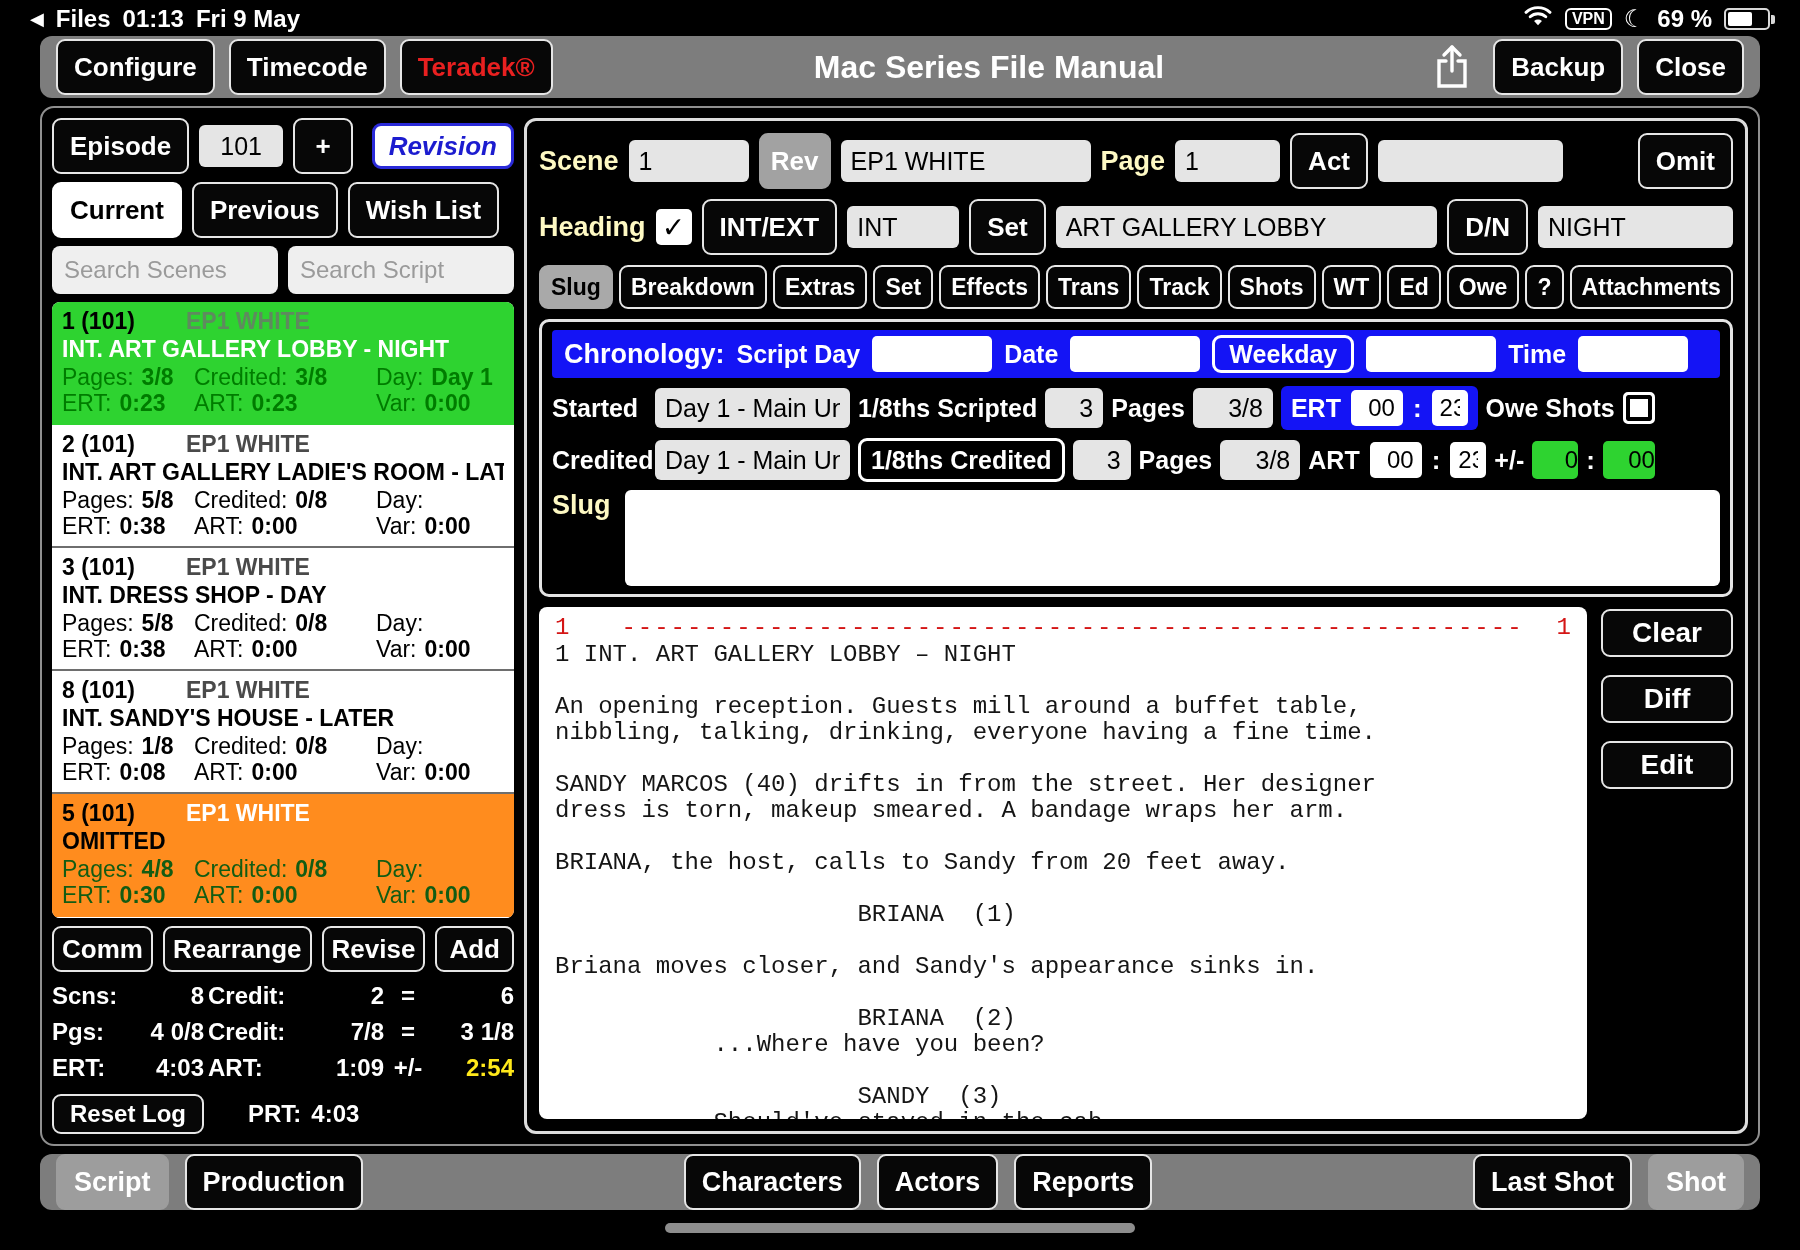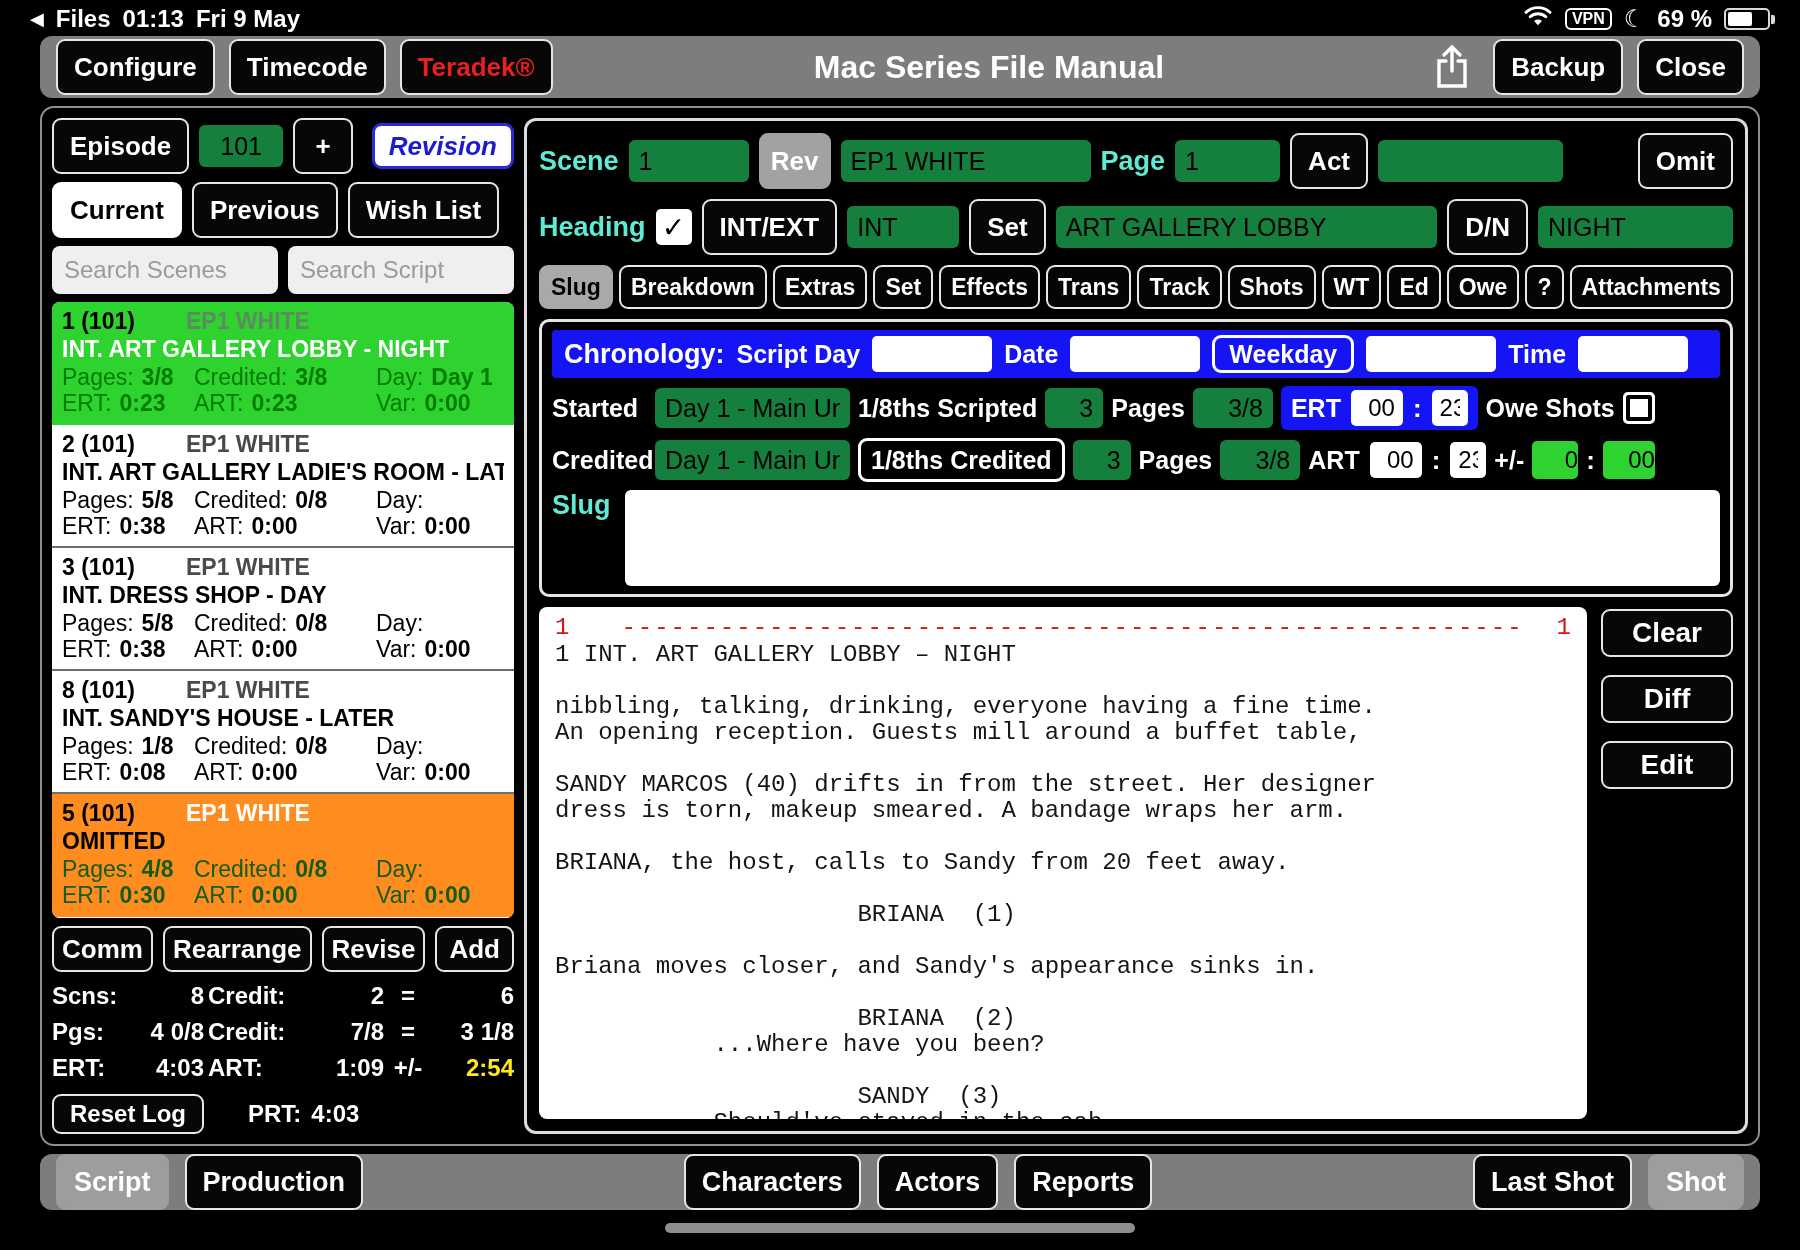--- a/index.html
+++ b/index.html
@@ -20,21 +20,21 @@
                    background:#d8d8d8; border-radius:0 2px 2px 0; }
 
   
   .btn { background:#070707; color:#fff; border:2px solid #e6e6e6; border-radius:9px;
          font-weight:bold; font-size:26px; height:56px; display:flex; align-items:center;
          justify-content:center; padding:0 16px; white-space:nowrap; cursor:default; }
   .btn.red-text { color:#e82020; }
   .btn.gray-solid { background:#a2a2a2; border-color:#a2a2a2; }
   .btn.selected-white { background:#fff; color:#000; border-color:#fff; }
   .btn.ghost-gray { background:#9d9d9d; border-color:#9d9d9d; }
-  .field { background:#15803d; color:#000; border:none; border-radius:6px; height:42px;
+  .field { background:#e5e5e5; color:#000; border:none; border-radius:6px; height:42px;
            font-size:25px; padding:0 10px; font-family:inherit; }
   .field-sm { background:#fff; color:#000; border:none; border-radius:5px; height:36px;
               font-size:24px; padding:0 8px; font-family:inherit; }
   .ta-r { text-align:right; }
   .ta-c { text-align:center; }
   .w48{width:46px}.w52{width:52px}.w54{width:36px}.w58{width:58px}.w60{width:60px}
   .w72{width:72px}.w80{width:80px}.w84{width:84px}.w105{width:105px}.w110{width:110px}
   .w112{width:112px}.w120{width:120px}.w130{width:130px}.w185{width:185px}.w195{width:195px}.w250{width:250px}
   .flex1 { flex:1; min-width:0; }
 
@@ -86,21 +86,21 @@
   .t-op { text-align:center; }
   .t-yellow { color:#ffe81a; }
   .reset-row { display:flex; align-items:center; gap:10px; margin-top:4px; color:#fff;
                font-weight:bold; font-size:24px; }
   .reset-row .btn { height:40px; font-size:24px; }
   .prt-label { margin-left:34px; }
 
   
   .right-panel { flex:1; min-width:0; border:3px solid #dcdcdc; border-radius:12px;
                  padding:12px; display:flex; flex-direction:column; gap:10px; }
-  .r-label { color:#5eead4; font-weight:bold; font-size:27px; white-space:nowrap; }
+  .r-label { color:#fef9c3; font-weight:bold; font-size:27px; white-space:nowrap; }
   .hrow { display:flex; align-items:center; gap:10px; }
   .ml-auto { margin-left:auto; }
   .check-white { width:36px; height:36px; background:#fff; border-radius:5px; color:#000;
                  font-size:28px; font-weight:bold; display:flex; align-items:center;
                  justify-content:center; }
 
   .tabs-row { display:flex; gap:6px; }
   .tab { flex:1 1 auto; height:44px; display:flex; align-items:center; justify-content:center;
          padding:0 10px; border:2px solid #e8e8e8; border-radius:9px; background:#050505;
          color:#fff; font-weight:bold; font-size:23px; white-space:nowrap; }
@@ -552,22 +552,22 @@
     <div class="script-row">
       <div class="script-box">
         <div class="ruler">
           <span>1</span>
           <span class="dash">--------------------------------------------------------------------------------------------------------------------------------------------</span>
           <span>1</span>
         </div>
         <div class="script-lines">
             <div class="sl-heading">1 INT. ART GALLERY LOBBY – NIGHT</div>
             <div class="sl-blank">&nbsp;</div>
+            <div class="sl-action">An opening reception. Guests mill around a buffet table,</div>
             <div class="sl-action">nibbling, talking, drinking, everyone having a fine time.</div>
-            <div class="sl-action">An opening reception. Guests mill around a buffet table,</div>
             <div class="sl-blank">&nbsp;</div>
             <div class="sl-action">SANDY MARCOS (40) drifts in from the street. Her designer</div>
             <div class="sl-action">dress is torn, makeup smeared. A bandage wraps her arm.</div>
             <div class="sl-blank">&nbsp;</div>
             <div class="sl-action">BRIANA, the host, calls to Sandy from 20 feet away.</div>
             <div class="sl-blank">&nbsp;</div>
             <div class="sl-character">                     BRIANA  (1)</div>
             <div class="sl-blank">&nbsp;</div>
             <div class="sl-action">Briana moves closer, and Sandy's appearance sinks in.</div>
             <div class="sl-blank">&nbsp;</div>

